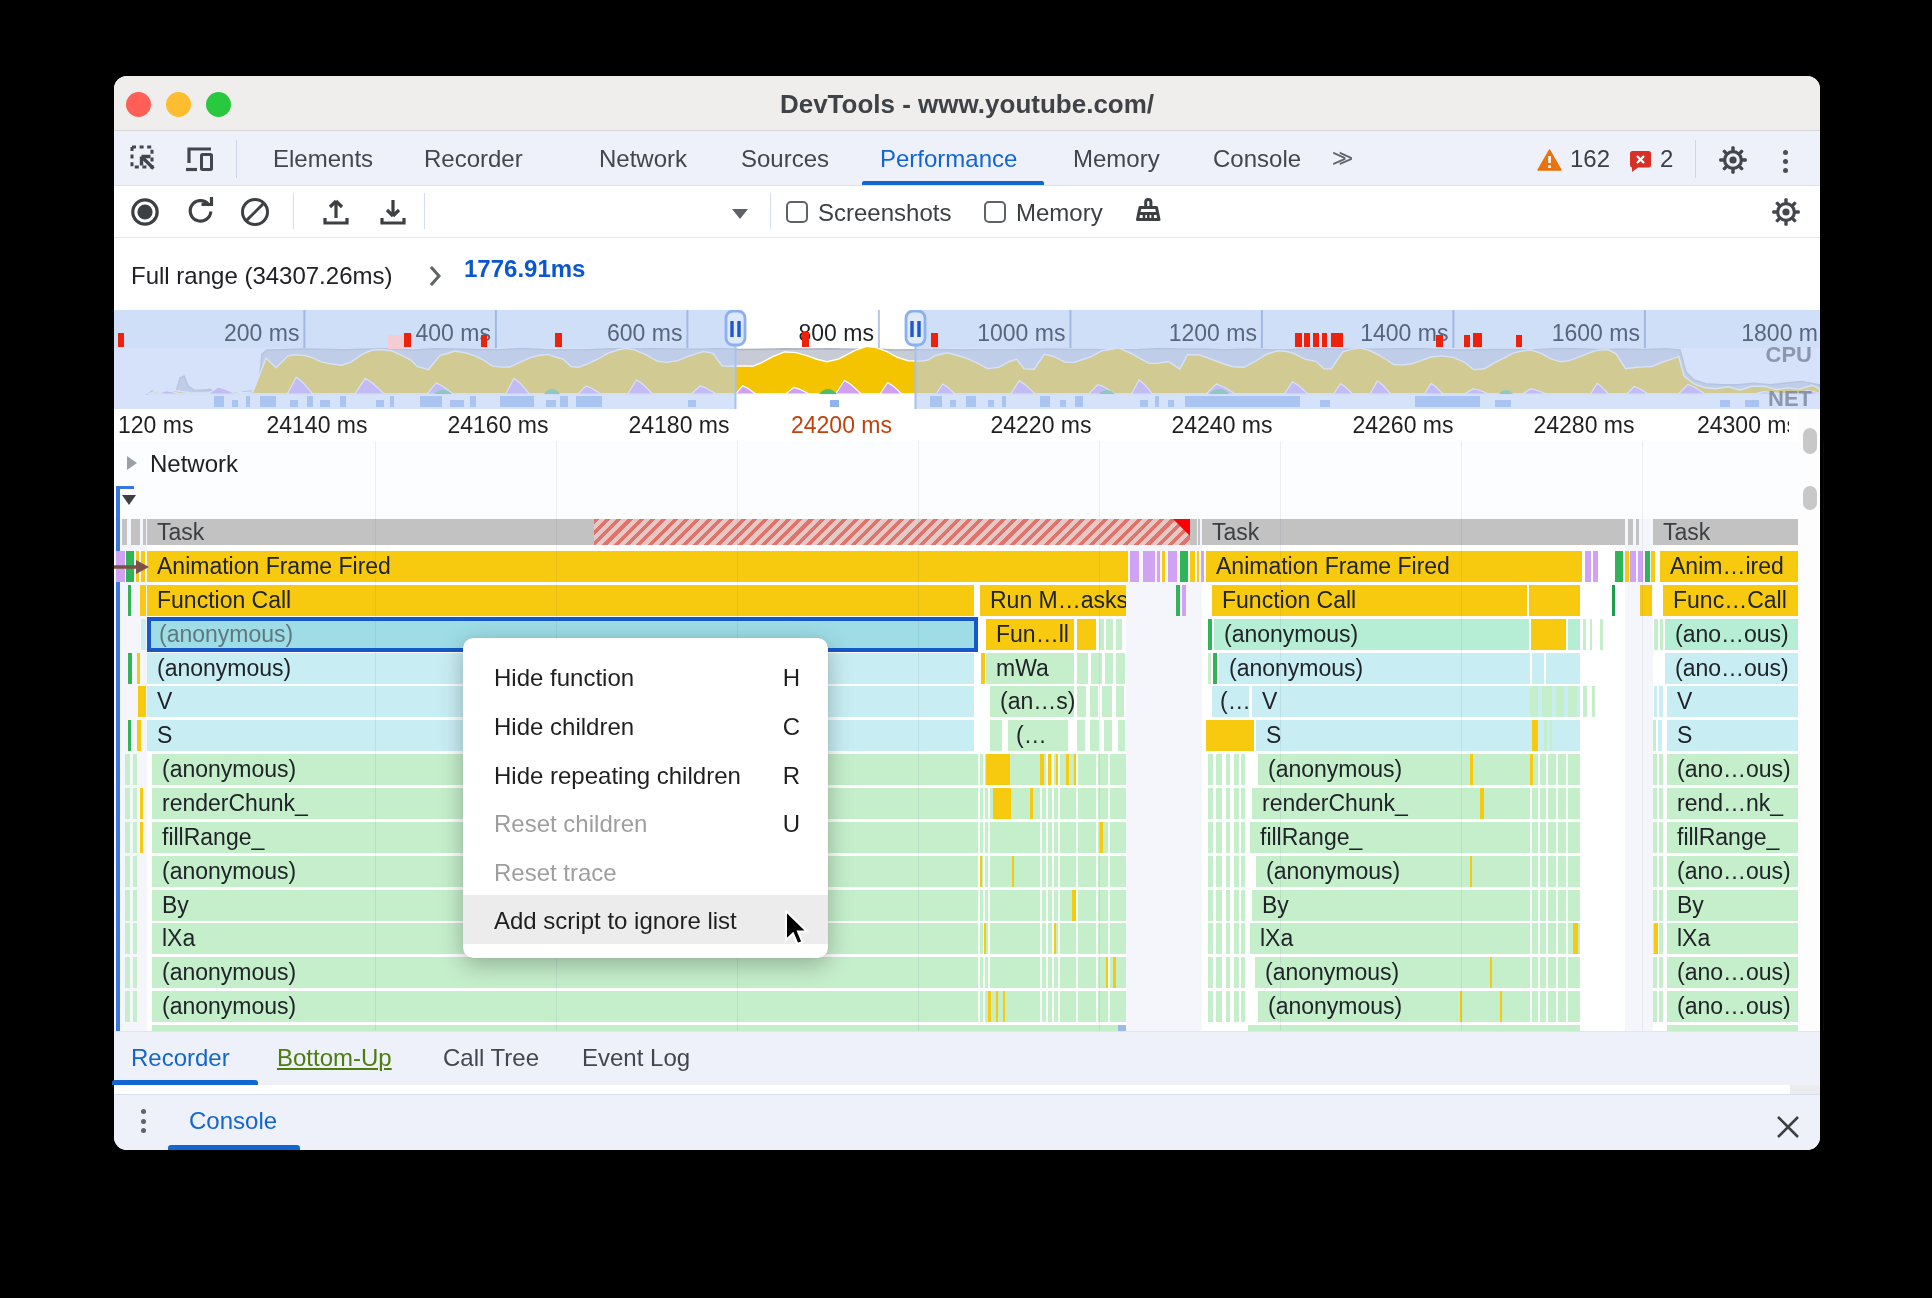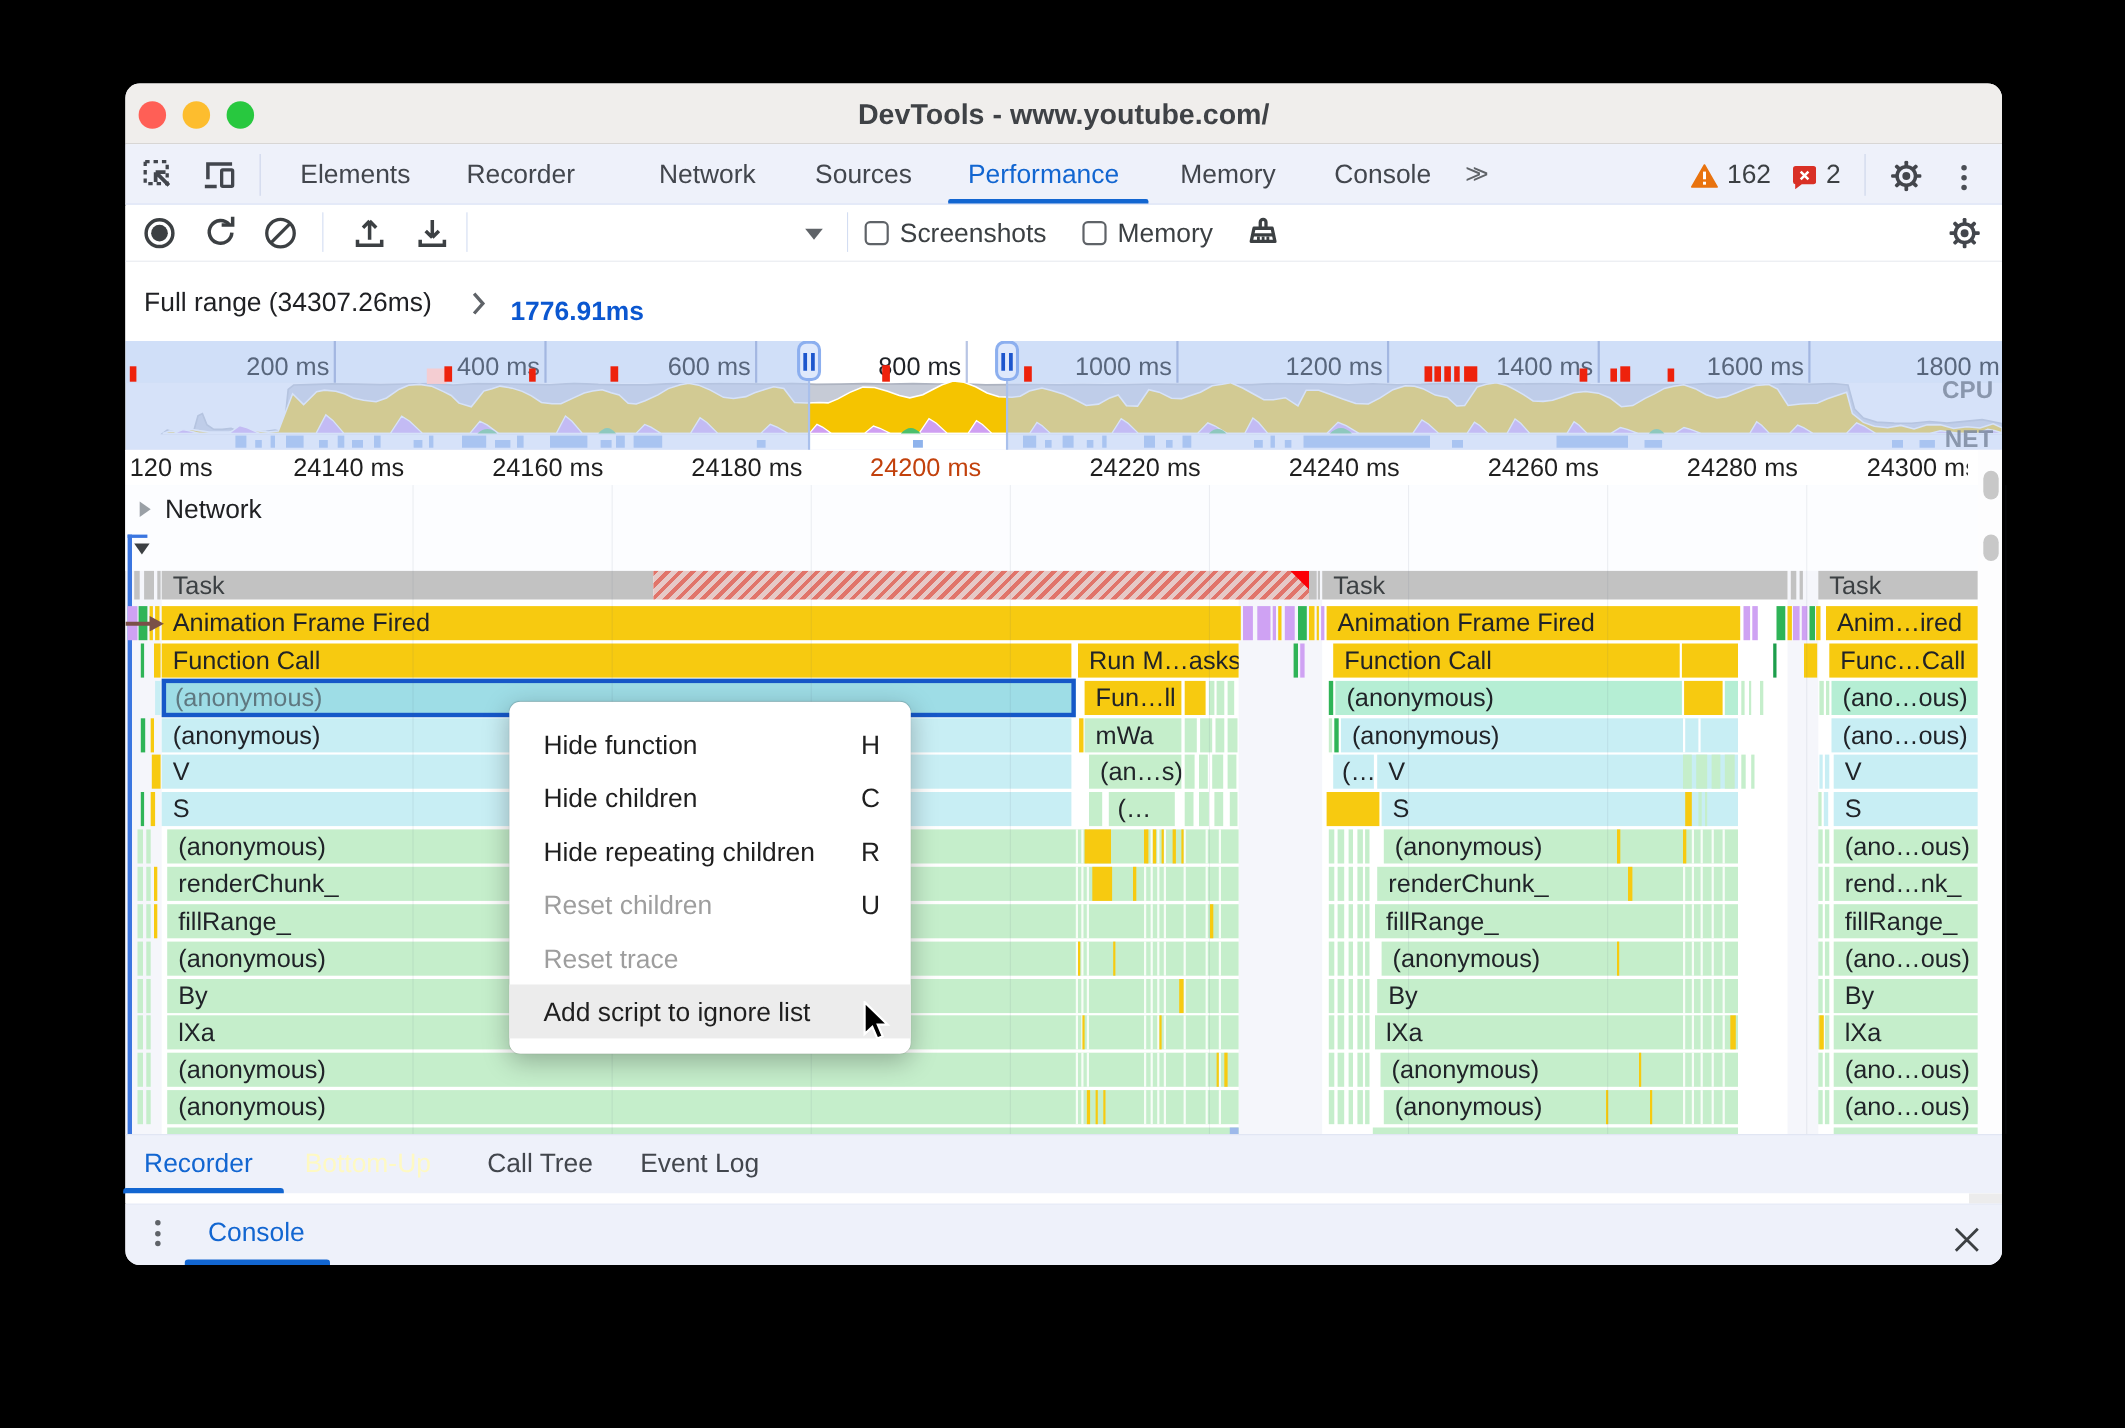--- a/index.html
+++ b/index.html
@@ -116,21 +116,21 @@
           <rect x="12.3" y="0.2" width="3.4" height="5.6" rx="1.2" transform="rotate(315 14 14)"></rect>
         </g>
         <circle cx="14" cy="14" r="8.4" fill="none" stroke="#43464c" stroke-width="3.2"></circle>
         <circle cx="14" cy="14" r="3.6" fill="#43464c"></circle>
       </svg></div>
 <div style="left:114px;top:238px;width:1706px;height:72px;background:#fff;"></div>
 <div style="left:131px;top:261px;width:330px;height:30px;font-size:24px;color:#202124;line-height:30px;">Full range (34307.26ms)</div>
 <div style="left:428px;top:265px;width:14px;height:22px;"><svg width="14" height="22" viewBox="0 0 14 22">
         <path d="M3 2 L11 11 L3 20" fill="none" stroke="#5f6368" stroke-width="3"></path>
       </svg></div>
-<div style="left:464px;top:269px;width:200px;height:30px;font-size:24px;font-weight:bold;color:#0b57d0;line-height:30px;">1776.91ms</div>
+<div style="left:464px;top:254px;width:200px;height:30px;font-size:24px;font-weight:bold;color:#0b57d0;line-height:30px;">1776.91ms</div>
 <div style="left:114px;top:310px;width:1706px;height:99px;"><svg width="1706" height="99" viewBox="0 0 1706 99">
         <rect x="0" y="0" width="1706" height="99" fill="#fff"></rect>
         <path d="M34,84 L38,81.08171960462634 L46,82.924967734332 L54,82.17491204489264 L62,82.33036778555353 L66,68 L70,66 L74,76 L80,80.05411514334395 L88,80.29320205030835 L96,79.43128172918063 L104,82.65224466948233 L112,81.31231272125892 L120,82.88081112224772 L128,82.12544810078559 L136,80.97857884758655 L144,82.89385612126455 L148,44 L153,40 L166,39.70174352397003 L188,39.025173343330714 L210,39.18258777909517 L232,39.66933906693895 L254,39.11610147418614 L276,38.78585431498326 L298,39.99025186048291 L320,38.79127112225079 L342,38.95279090751766 L364,39.48962422522301 L386,39.76678075028233 L408,38.56418039168983 L430,39.49510818233106 L452,39.86088123492978 L474,39.8549254347498 L496,38.72875845047881 L518,39.094410952949666 L540,38.78930759008843 L562,38.90540231995927 L584,39.195657862817946 L606,38.540326354030945 L628,39.43219843418747 L650,39.171939053090156 L672,38.75589300362051 L694,39.07222037145363 L716,38.70743964953383 L738,39.133971782114855 L760,38.94314224567761 L782,39.93126342451651 L804,39.65815258652268 L826,39.56591805459684 L848,39.88031203461456 L870,39.650813670458454 L892,39.848497855885405 L914,39.58303959533486 L936,39.0464733336034 L958,39.45275173154487 L980,39.44472854932468 L1002,39.68573945384277 L1024,39.59953326692633 L1046,38.595018118431256 L1068,39.02794692213011 L1090,39.08630349149952 L1112,39.74329202770286 L1134,38.90630980307448 L1156,39.75489625935711 L1178,39.43081683736353 L1200,38.51571497404511 L1222,39.04000036021886 L1244,39.16457538433803 L1266,38.973078623515185 L1288,38.735722119715284 L1310,38.83600013268063 L1332,39.65642789205384 L1354,39.95184963414394 L1376,39.526820427911375 L1398,39.598388686036444 L1420,39.68352573462051 L1442,38.58563542849742 L1464,38.68544856029099 L1486,39.52798317880228 L1508,39.01684200205768 L1530,39.406552148409006 L1552,38.62817861538918 L1566,40 L1572,62 L1580,70 L1592,73.70574073706301 L1608,74.67559916750974 L1624,74.76686246153008 L1640,73.19315932918424 L1656,74.68629195738532 L1672,73.07707004888229 L1688,71.51088558198762 L1706,75 L1706,84  Z" fill="#c6cbd6" stroke="#adb3c0" stroke-width="1.5"></path>
         <path d="M34,84 L40,81.80179848457881 L49,82.34203772252815 L58,80.00738718051467 L67,81.47142111897061 L76,82.72727176347861 L85,82.8586508737258 L94,82.67105260894802 L103,81.11766187489073 L112,80.62376190691111 L121,81.73352009960095 L130,82.80941688154412 L139,81.8551421404804 L152,48 L162,57.88354261960345 L173.85539188806808,46.08317265415579 L180.91279699778218,44.66158401311061 L191.32134884291506,45.62712864218879 L199.65547479267778,48.20348978253577 L207.21323566065718,51.830380789079335 L216.48185419230322,53.82508317608323 L227.8611188941942,55.20831359358701 L237.36404945944568,51.80240506746909 L248.9271886561698,43.840957126519655 L257.41941261341293,40.242915255213425 L267.46426367060377,39.43314382958744 L278.27681767097954,41.02290181929115 L289.1699500641323,46.066981586696414 L296.172809544772,49.51493384880771 L303.2701932567012,56.485112488707266 L314.4285209035071,59.76829933402325 L325.8185688995273,45.528861882645785 L333.2468361598667,43.481346319190166 L340.5928987522086,41.024966740288605 L351.4220708987435,42.84736797446493 L360.7984827892372,45.78992500030604 L369.1237659339375,49.86598358806667 L378.2394556349419,55.83896728534254 L387.93593607883923,57.093293269092534 L395.9416913957877,57.04647843506897 L407.9174381790922,51.44349521453172 L417.1079385986647,47.29800230661139 L424.712959578006,45.47281546826046 L433.4033873887433,44.35778772728091 L441.55396105172616,47.002354611290095 L448.90892648177135,49.03920091106623 L457.0536354008271,56.56145839898501 L464.40792215027034,57.32408888681488 L472.4791061871225,54.37723234229552 L484.1566773900259,48.98607627700426 L493.5200325215849,43.29331277092622 L504.5575175104181,39.717742235061465 L512.0421715815622,38.33751576014184 L521.1600646966618,40.13300549504741 L531.8054439439611,44.68806006417572 L543.7262700007909,51.248401101508286 L552.7393764113023,52.35016821280659 L564.0477390930662,50.57609514108583 L571.9987836352702,47.12736793699126 L581.1081918344422,44.156883921771126 L589.3572240738528,41.57309029951418 L598.5728777991201,43.12923044933282 L608.3245043613693,56.002870126349094 L619.5046422867691,56.29453206796749 L630.7481209588407,55.83538134958309 L638.8168574548366,56.24918061474038 L647.7117230497212,52.657280947264 L658.632076059464,46.66530442901834 L670.4186642637624,41.95079510431333 L681.0107056402439,42.36532731460866 L692.8542524650898,45.6302856729819 L703.5941302669851,49.5157913636918 L713.1083821815827,51.69692700748298 L724.9122766979549,48.86126440145749 L734.887452230205,43.68407520071774 L742.4868852999406,39.739459527674896 L752.4594810676078,36.35694937582726 L762.377842514064,37.52620050727757 L772.9588015180111,41.594795591792234 L783.317252632811,47.287376030159315 L794.076575094883,50.712229796245 L806.0688472991552,51.07501757194751 L813.4351509046534,50.221750771027835 L821.7611529784053,45.478282065788434 L833.1654738468376,42.817069698283476 L842.013109290532,45.04503946331305 L853.1818340637311,48.46683876946181 L863.2402228923609,53.14004634115046 L873.5101044809145,58.58392046459809 L884.5956251564918,57.39313849024714 L894.9125687313222,51.72962488151221 L902.584024303289,49.114744878239044 L910.119204191836,58.91060715074074 L920.1433533269872,59.18561075069019 L930.3145431214125,44.27651983546332 L939.7572023821593,46.479385195945866 L950.9877209486336,52.00430338530465 L960.1055998114523,52.39471699640445 L967.1233282568912,49.985820695459815 L977.3088951433981,46.544421546334846 L988.0150496851378,40.71073934228998 L997.1534842800412,39.31324402871696 L1004.52970358041,37.871154071907135 L1016.0493464382095,42.941183410396555 L1027.2223215376396,49.10747383978644 L1034.962790465477,53.41310539512611 L1043.5040822151277,53.370006951194874 L1054.484693739568,51.55261009272714 L1065.9793169222003,59.001881043108305 L1073.4932850305593,44.72583553400069 L1084.9139585378143,44.85224800226115 L1095.0172660885678,48.46079791767956 L1106.6666711670362,52.716616760515876 L1118.5477013316909,56.72328002911832 L1129.9547823550074,57.262429130798644 L1140.6376047137828,51.715769962339216 L1152.2916841440244,44.28606345194103 L1163.6120042859009,40.765189255312336 L1171.9460328338732,41.21961677864707 L1179.486510965888,43.30573411950164 L1190.779477222577,49.19732097094144 L1201.8624102505617,51.34918165795846 L1210.3883645872547,59.08961805036892 L1217.506686760762,58.68695219520917 L1228.8284514709135,41.87372995301861 L1237.2240764345229,39.38377490800605 L1246.2224683563231,37.85592533743985 L1255.9035470187168,40.52670163171466 L1263.480255777974,44.383654233331775 L1271.3730948588363,48.975388575369415 L1279.7004266714512,54.520016083860035 L1288.8732454642743,54.8900631229605 L1297.4416320352493,53.815333674887874 L1306.9987473335966,50.609855735428695 L1316.8816875510797,46.984275830157635 L1327.4256139702507,45.88632096219748 L1339.0534897977461,47.38783053007618 L1349.6506397934704,51.7557049078436 L1360.0037823156354,59.72010475549476 L1370.3249707401917,58.74433741976656 L1381.5650471377235,52.13328031288877 L1390.0666584787798,48.094510649755065 L1399.108623021876,43.088827089904896 L1407.5868990345057,41.10436126133268 L1416.6891307033702,39.77565181410948 L1427.0757204297338,43.35001626909023 L1437.1532950094906,48.85437465648345 L1446.8929810751692,51.87968012542596 L1455.3275496595138,50.57770024827261 L1465.2274735654921,46.83675497120342 L1474.5524145167271,43.08867294250124 L1482.6209215216727,40.32866675679253 L1494.126825650814,39.58397768451002 L1501.9752826318042,43.77625060781396 L1511.5525426813804,58.6592469783608 L1522.6446600040638,57.30881731777133 L1530.7678633340502,56.86427023670052 L1537.8899902726844,56.56505473329965 L1547.2656719937784,52.49226152807995 L1554.6298131397011,50.07028991699839 L1564.7786400433897,46.66219716360732 L1570,66 L1580,74 L1590,77.52811415494781 L1602,78.78007780210781 L1614,76.71970994444108 L1626,79.97227590930984 L1638,76.24517761690764 L1650,76.14976905712987 L1662,79.46706351718231 L1674,77.87426903028633 L1686,79.12056659146734 L1698,75.2101697886023 L1706,79 L1706,84  Z" fill="#f5c400" stroke="#fff" stroke-width="1.4"></path>
         <path d="M34,84 L44,84 L52.13799297717433,80.54803453373424 L57.950845103727424,81.58362417361396 L67.25140850621237,84 L94.21613281125113,84 L103.97298091327426,76.89184357076844 L110.94215812900507,79.02429049953791 L122.09284167417437,84 L173.355172149954,84 L182.22630303962714,67.14529056320262 L188.56282510367936,72.20170339424183 L198.70126040616293,84 L240.90116241881742,84 L251.15635650018888,68.30288889027476 L258.4814951297399,73.01202222319233 L270.2017169370216,84 L313.15841913853916,84 L322.2828615487914,72.94266202210717 L328.8003204132573,76.25986341547502 L339.2282545964027,84 L391.77329806414497,84 L400.057870622138,68.23350276120085 L405.9754224492759,72.9634519328406 L415.44350537269656,84 L464.1643448277183,84 L472.09024956815125,75.88970141841978 L477.75161009703197,78.32279099289384 L486.8097869432411,84 L513.6883353936661,84 L522.4128764338692,69.81023578843401 L528.6446914625858,74.06716505190381 L538.6155955085322,84 L577.5527872729634,84 L586.2238546141741,75.70483063698954 L592.4174741436104,78.19338144589268 L602.3272653907084,84 L621.7365329607568,84 L628.7366008999862,75.73941871501378 L633.7366494280072,78.21759310050965 L641.736727072841,84 L671.8039480832665,84 L680.0506939736069,77.33951126180614 L685.9412267524216,79.33765788326428 L695.3660791985249,84 L721.5415843065651,84 L730.5419383868305,70.52297029966537 L736.9707627298772,74.56607920976576 L747.2568816787518,84 L766.0829511101625,84 L773.6801880215288,72.48866631395302 L779.1067858153618,75.94206641976712 L787.7893422854947,84 L822.0834085860336,84 L828.6968970946542,73.9582777867189 L833.4208174579546,76.97079445070322 L840.9790900392353,84 L896.7919830862031,84 L905.2539722158039,70.65372416202439 L911.2982501655187,74.65760691341707 L920.9690948850623,84 L974.6653043064354,84 L984.0167177294139,74.43542765286746 L990.6962987458271,77.30479935700723 L1001.3836283720883,84 L1017.643056049784,84 L1024.966674182876,69.95829849928737 L1030.1978299922273,74.17080894950116 L1038.5676792871895,84 L1092.1193891122302,84 L1102.3911977707337,73.97174460844214 L1109.728203955379,76.9802212259095 L1121.4674138508117,84 L1170.358103285846,84 L1178.6341516035418,71.76096893270511 L1184.5456146876102,75.43267825289357 L1194.0039556221197,84 L1219.7076581723677,84 L1226.3828241820127,73.76996828744036 L1231.1507999031878,76.83897780120826 L1238.779561057068,84 L1256.0566531347233,84 L1263.3036878988453,70.8502973796598 L1268.4801413017897,74.79520816576186 L1276.7624667465006,84 L1310.5524001885567,84 L1316.9611193714538,73.39131820921227 L1321.5387759306661,76.5739227464486 L1328.863026425406,84 L1350.478649505777,84 L1359.1277086145499,78.67640257713835 L1365.3056079779592,80.27348180399684 L1375.1902469594138,84 L1408.527138238361,84 L1416.8926589551825,78.67477544391625 L1422.8680308957692,80.27234281074138 L1432.4286260007077,84 L1476.7096105131186,84 L1482.9745380005484,73.45961867138186 L1487.4494862058552,76.6217330699673 L1494.6094033343466,84 L1512.821927207846,84 L1520.279536142368,76.46007658946222 L1525.6063996670264,78.72205361262355 L1534.1293813064801,84 L1564.5105967212576,84 L1573.8406222899382,74.45048541323037 L1580.5049262675675,77.31533978926126 L1591.167812631774,84 L1640.2562448681845,84 L1649.9326738654454,81.59046883619179 L1656.8444088634888,82.31332818533426 L1667.9031848603584,84 L1684.7560494905588,84 L1692.9992028253791,80.25019828139908 L1698.887169493108,81.37513879697936 L1708.3079161614742,84 L1706,84  Z" fill="#cf9ff2" stroke="#fff" stroke-width="1.2"></path>
         <path d="M320,84 Q329.0,76 338,84 Z" fill="#4cbf6c"></path>
         <path d="M430,84 Q438.0,74 446,84 Z" fill="#4cbf6c"></path>
         <path d="M705,84 Q714.0,74 723,84 Z" fill="#4cbf6c"></path>
         <path d="M985,84 Q993.0,76 1001,84 Z" fill="#4cbf6c"></path>
         <path d="M1095,84 Q1105.0,74 1115,84 Z" fill="#4cbf6c"></path>
@@ -624,21 +624,21 @@
 <div style="left:1279.5px;top:441px;width:1.5px;height:590px;background:rgba(90,100,130,0.10);"></div>
 <div style="left:1460.5px;top:441px;width:1.5px;height:590px;background:rgba(90,100,130,0.10);"></div>
 <div style="left:1641.5px;top:441px;width:1.5px;height:590px;background:rgba(90,100,130,0.10);"></div>
 <div style="left:1822.5px;top:441px;width:1.5px;height:590px;background:rgba(90,100,130,0.10);"></div>
 <div style="left:1798px;top:409px;width:22px;height:622px;background:#fdfdfe;"></div>
 <div style="left:1803px;top:428px;width:14px;height:26px;background:#c8c8c8;border-radius:7px;"></div>
 <div style="left:1803px;top:486px;width:14px;height:24px;background:#c8c8c8;border-radius:7px;"></div>
 <div style="left:114px;top:1031px;width:1706px;height:54px;background:#eef1fa;border-top:1px solid #dfe5f2;"></div>
 <div style="left:131px;top:1031px;width:110px;height:54px;font-size:24px;color:#1266d1;line-height:53px;">Recorder</div>
 <div style="left:112px;top:1080px;width:146px;height:5px;background:#1266d1;border-radius:3px 3px 0 0;"></div>
-<div style="left:277px;top:1031px;width:130px;height:54px;font-size:24px;color:#fef9c3;line-height:53px;">Bottom-Up</div>
+<div style="left:277px;top:1031px;width:130px;height:54px;font-size:24px;color:#4d7c0f;line-height:53px;text-decoration:underline;">Bottom-Up</div>
 <div style="left:443px;top:1031px;width:110px;height:54px;font-size:24px;color:#42464d;line-height:53px;">Call Tree</div>
 <div style="left:582px;top:1031px;width:120px;height:54px;font-size:24px;color:#42464d;line-height:53px;">Event Log</div>
 <div style="left:114px;top:1085px;width:1706px;height:9px;background:#fff;"></div>
 <div style="left:1790px;top:1085px;width:30px;height:9px;background:#ececec;"></div>
 <div style="left:114px;top:1094px;width:1706px;height:56px;background:#eef1fa;border-top:1px solid #d7dff0;border-radius:0 0 13px 13px;"></div>
 <div style="left:141px;top:1109px;width:5px;height:5px;background:#5f6368;border-radius:50%;"></div>
 <div style="left:141px;top:1118.5px;width:5px;height:5px;background:#5f6368;border-radius:50%;"></div>
 <div style="left:141px;top:1128px;width:5px;height:5px;background:#5f6368;border-radius:50%;"></div>
 <div style="left:189px;top:1094px;width:120px;height:54px;font-size:24px;color:#1266d1;line-height:54px;">Console</div>
 <div style="left:168px;top:1145px;width:132px;height:5px;background:#1266d1;border-radius:3px 3px 0 0;"></div>

